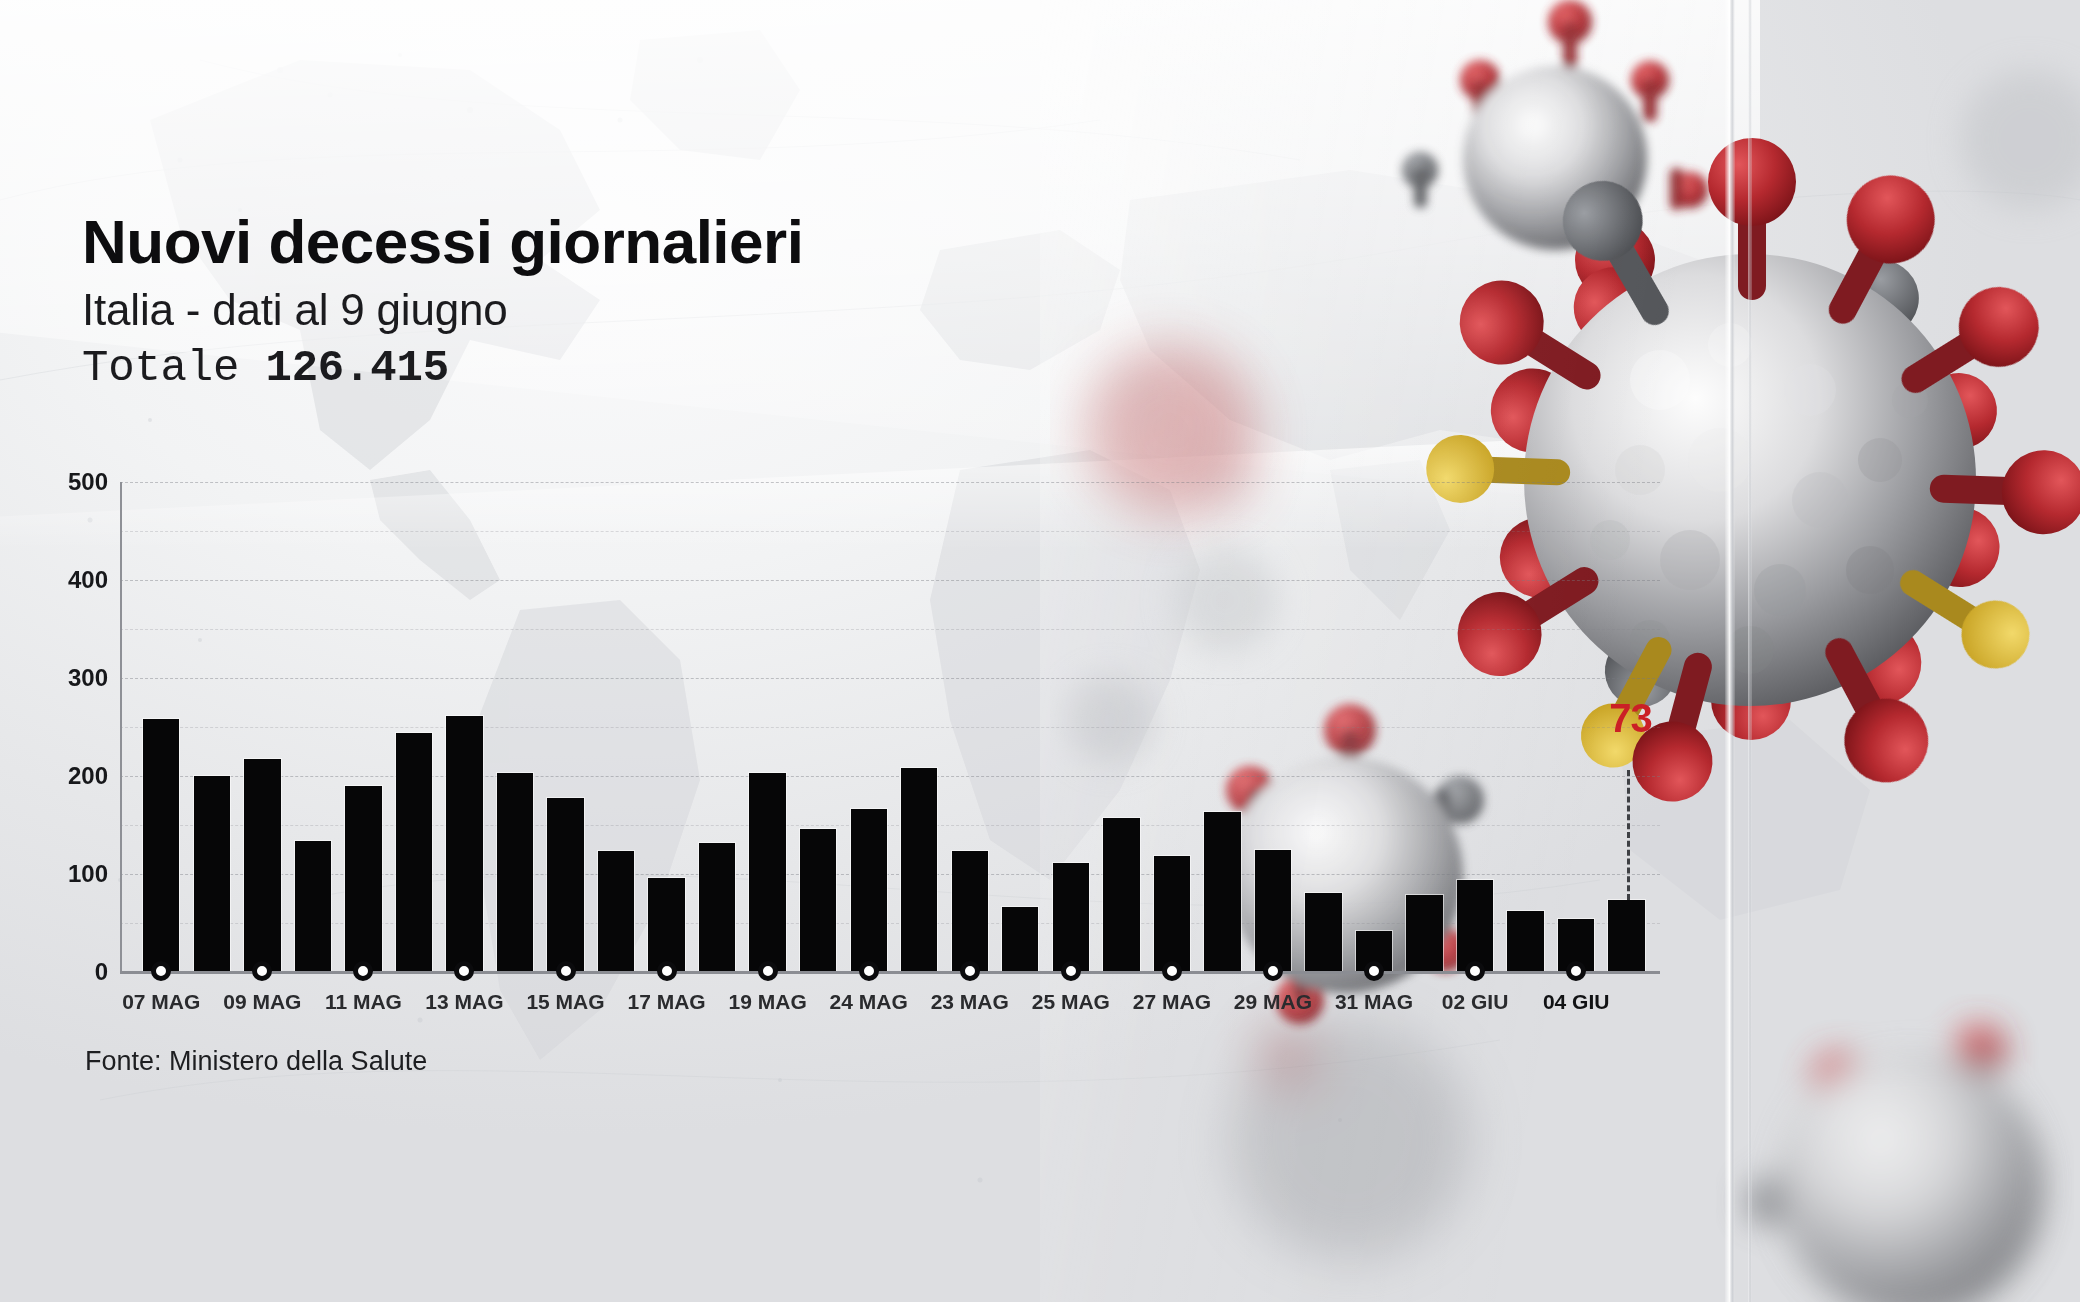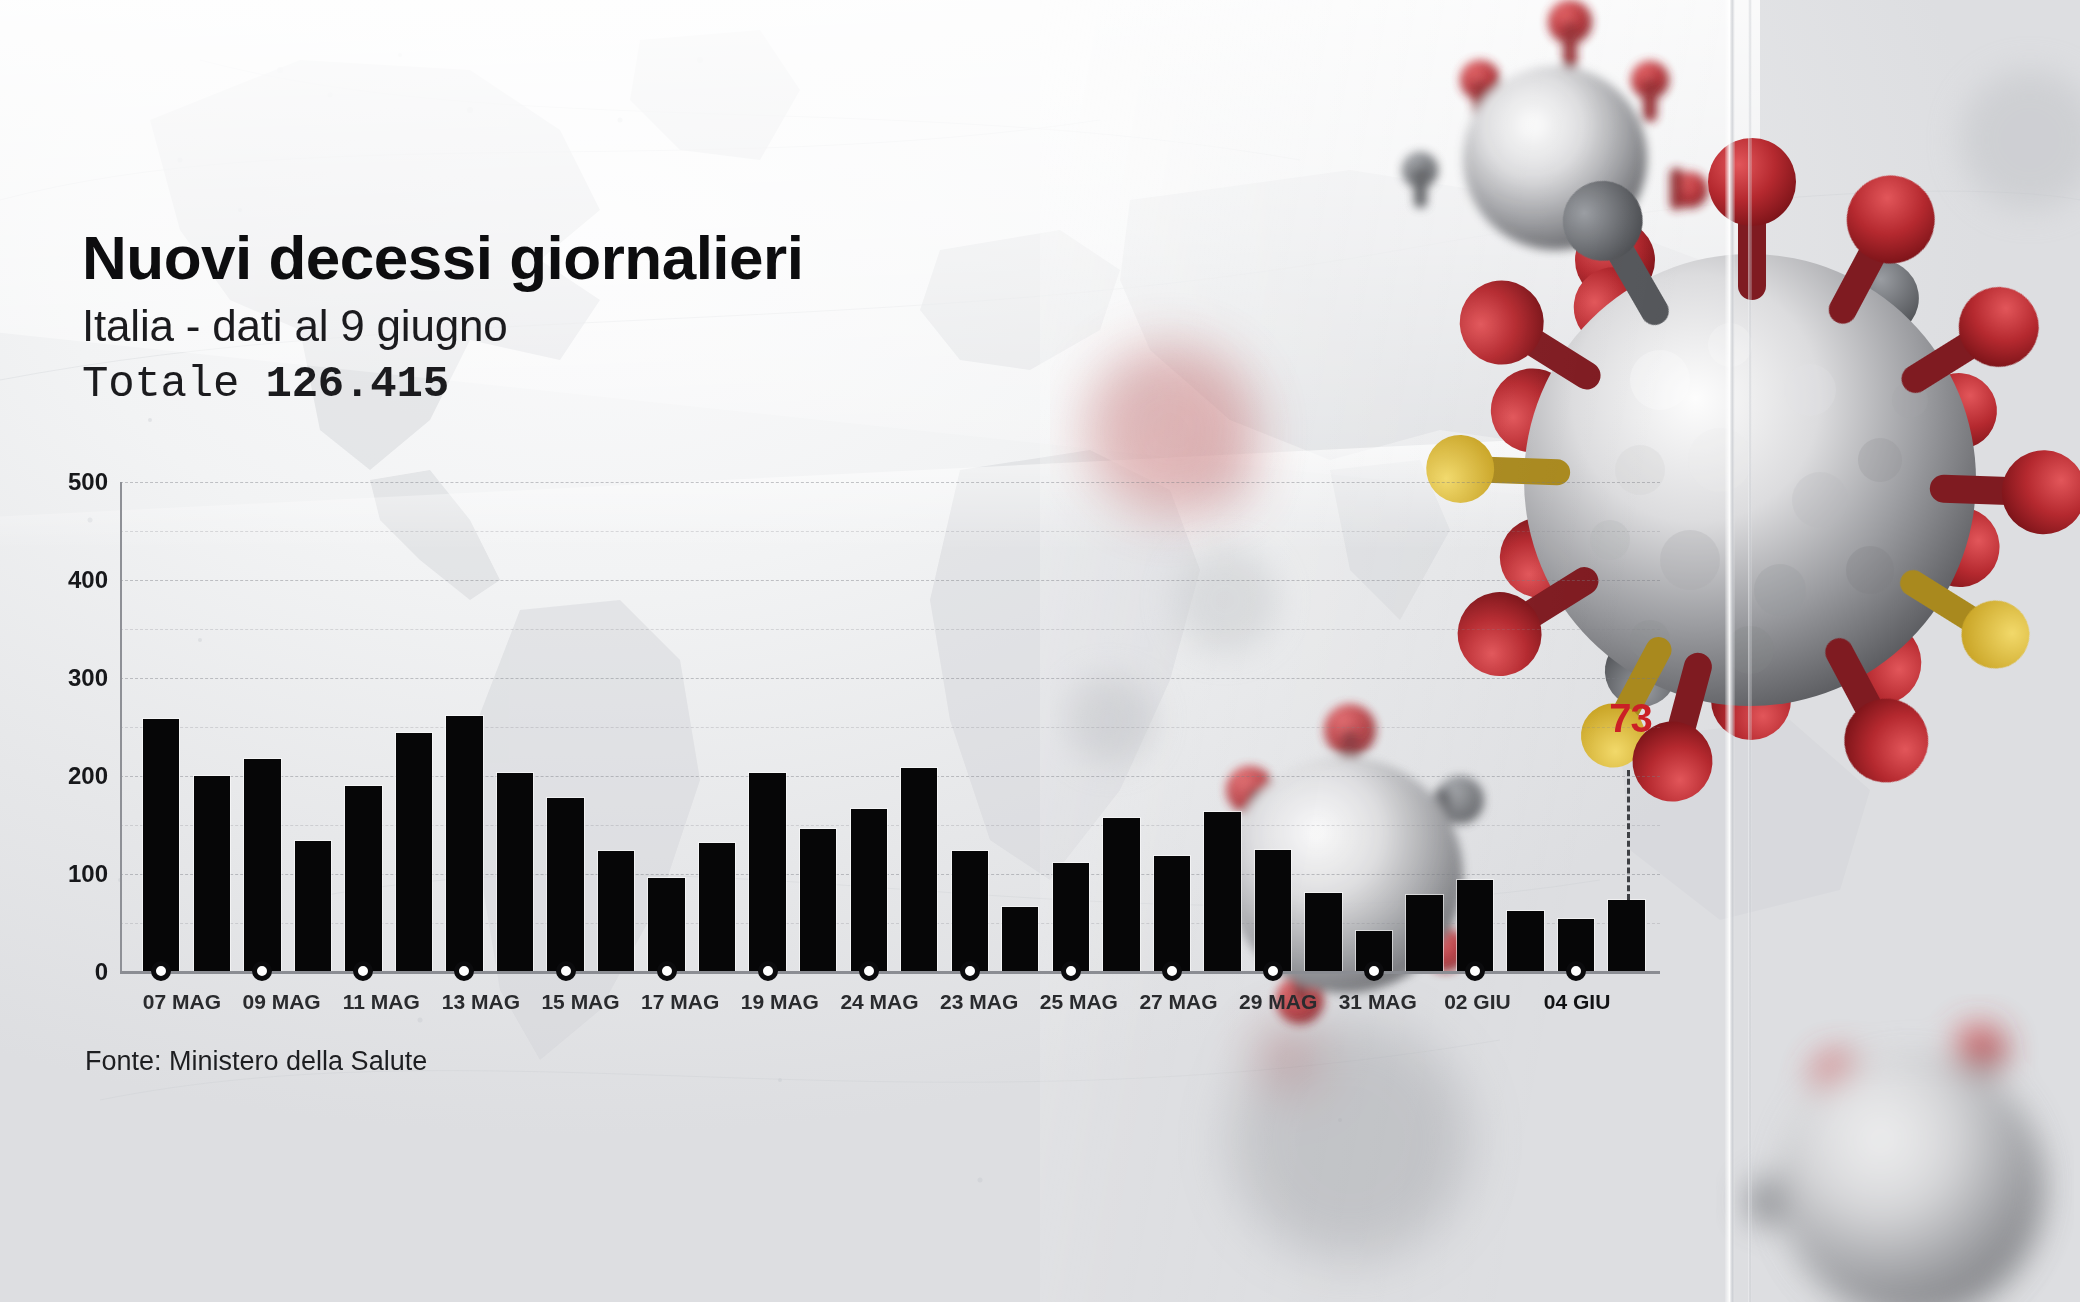--- a/index.html
+++ b/index.html
@@ -59,21 +59,21 @@
     position: absolute; right: -30px; top: -40px;
     width: 1060px; height: 1400px;
     pointer-events: none;
   }
   .virus-wrap svg { width: 100%; height: 100%; display: block; }
 
   
   .header { position: absolute; left: 82px; top: 210px; }
   .title {
     font-size: 62px; font-weight: 700; color: #0d0d0f;
-    letter-spacing: -0.5px; line-height: 1.02; white-space: nowrap; margin-top: 16px;
+    letter-spacing: -0.5px; line-height: 1.02; white-space: nowrap;
   }
   .subtitle {
     margin-top: 12px;
     font-size: 44px; font-weight: 400; color: #1b1b1e;
     letter-spacing: -0.2px; white-space: nowrap;
   }
   .total-line {
     margin-top: 8px;
     font-size: 44px; font-weight: 400; color: #1b1b1e;
     letter-spacing: -0.2px; white-space: nowrap; font-family: Liberation Mono, monospace;
@@ -133,21 +133,21 @@
     position: absolute; left: 50%; top: 0;
     width: 20px; height: 20px; margin-left: -10px;
     border-radius: 50%;
     background: #fff;
     border: 5px solid #0b0b0d;
   }
 
   
   .x-labels {
     position: absolute; left: 2px; right: 0; top: 508px; height: 34px;
-    display: flex; padding-left: 14px; padding-right: 8px; margin-left: 21px;
+    display: flex; padding-left: 14px; padding-right: 8px;
   }
   .xl-slot { flex: 1 1 0; position: relative; }
   .xl-text {
     position: absolute; left: 50%; top: 0; transform: translateX(-50%);
     font-size: 21px; font-weight: 600; color: #2a2b2e;
     white-space: nowrap;
   }
   .xl-text.em { font-weight: 800; color: #111214; text-align: right; }
 
   

